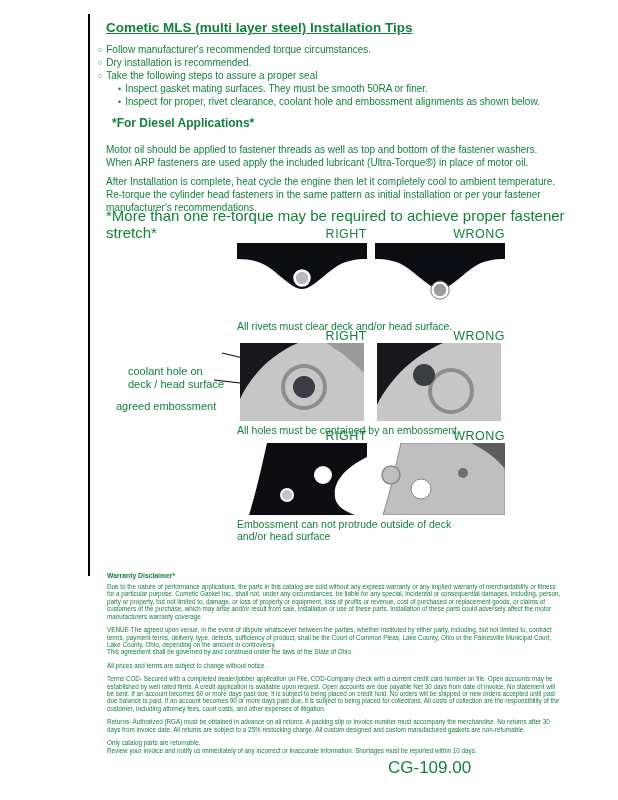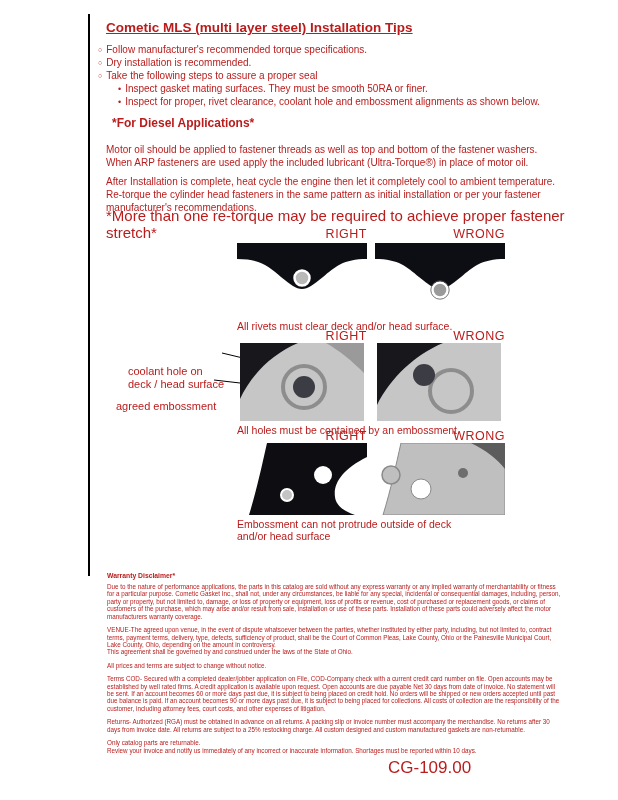--- a/index.html
+++ b/index.html
@@ -1,17 +1,17 @@
 <!DOCTYPE html>
 <html><head>
 <meta charset="utf-8">
 <style>
   html,body{margin:0;padding:0;background:#888;}
   .page{position:relative;width:618px;height:800px;background:#ffffff;margin:0 auto;
-        font-family:"Liberation Sans",sans-serif;color:#b91c1c;overflow:hidden;}
+        font-family:"Liberation Sans",sans-serif;color:#15803d;overflow:hidden;}
   .rule{position:absolute;left:88px;top:14px;width:2px;height:562px;background:#000;}
   .title{position:absolute;left:106px;top:20px;margin:0;font-size:13.5px;font-weight:bold;
          text-decoration:underline;white-space:nowrap;}
   .tip{position:absolute;left:98px;font-size:10px;white-space:nowrap;}
   .tip .glyph{font-size:7px;vertical-align:1.5px;margin-right:4px;}
   .subtip{position:absolute;left:118px;font-size:10px;white-space:nowrap;}
   .subtip .glyph{font-size:9px;margin-right:4px;}
   .h2{position:absolute;left:112px;top:116px;margin:0;font-size:12px;font-weight:bold;}
   .para{position:absolute;left:106px;width:452px;font-size:10px;line-height:1.28;}
   .note{position:absolute;left:106px;top:207px;font-size:15px;}
@@ -29,21 +29,21 @@
 </head>
 <body>
 
 <div class="page">
 
   <div class="rule"></div>
 
   <h1 class="title">Cometic MLS (multi layer steel) Installation Tips</h1>
 
   <div class="tip" style="top:44px">
-    <span class="glyph">○</span><span>Follow manufacturer's recommended torque specifications.</span>
+    <span class="glyph">○</span><span>Follow manufacturer's recommended torque circumstances.</span>
   </div>
   <div class="tip" style="top:57px">
     <span class="glyph">○</span><span>Dry installation is recommended.</span>
   </div>
   <div class="tip" style="top:70px">
     <span class="glyph">○</span><span>Take the following steps to assure a proper seal</span>
   </div>
   <div class="subtip" style="top:83px">
     <span class="glyph">•</span><span>Inspect gasket mating surfaces.  They must be smooth 50RA or finer.</span>
   </div>

